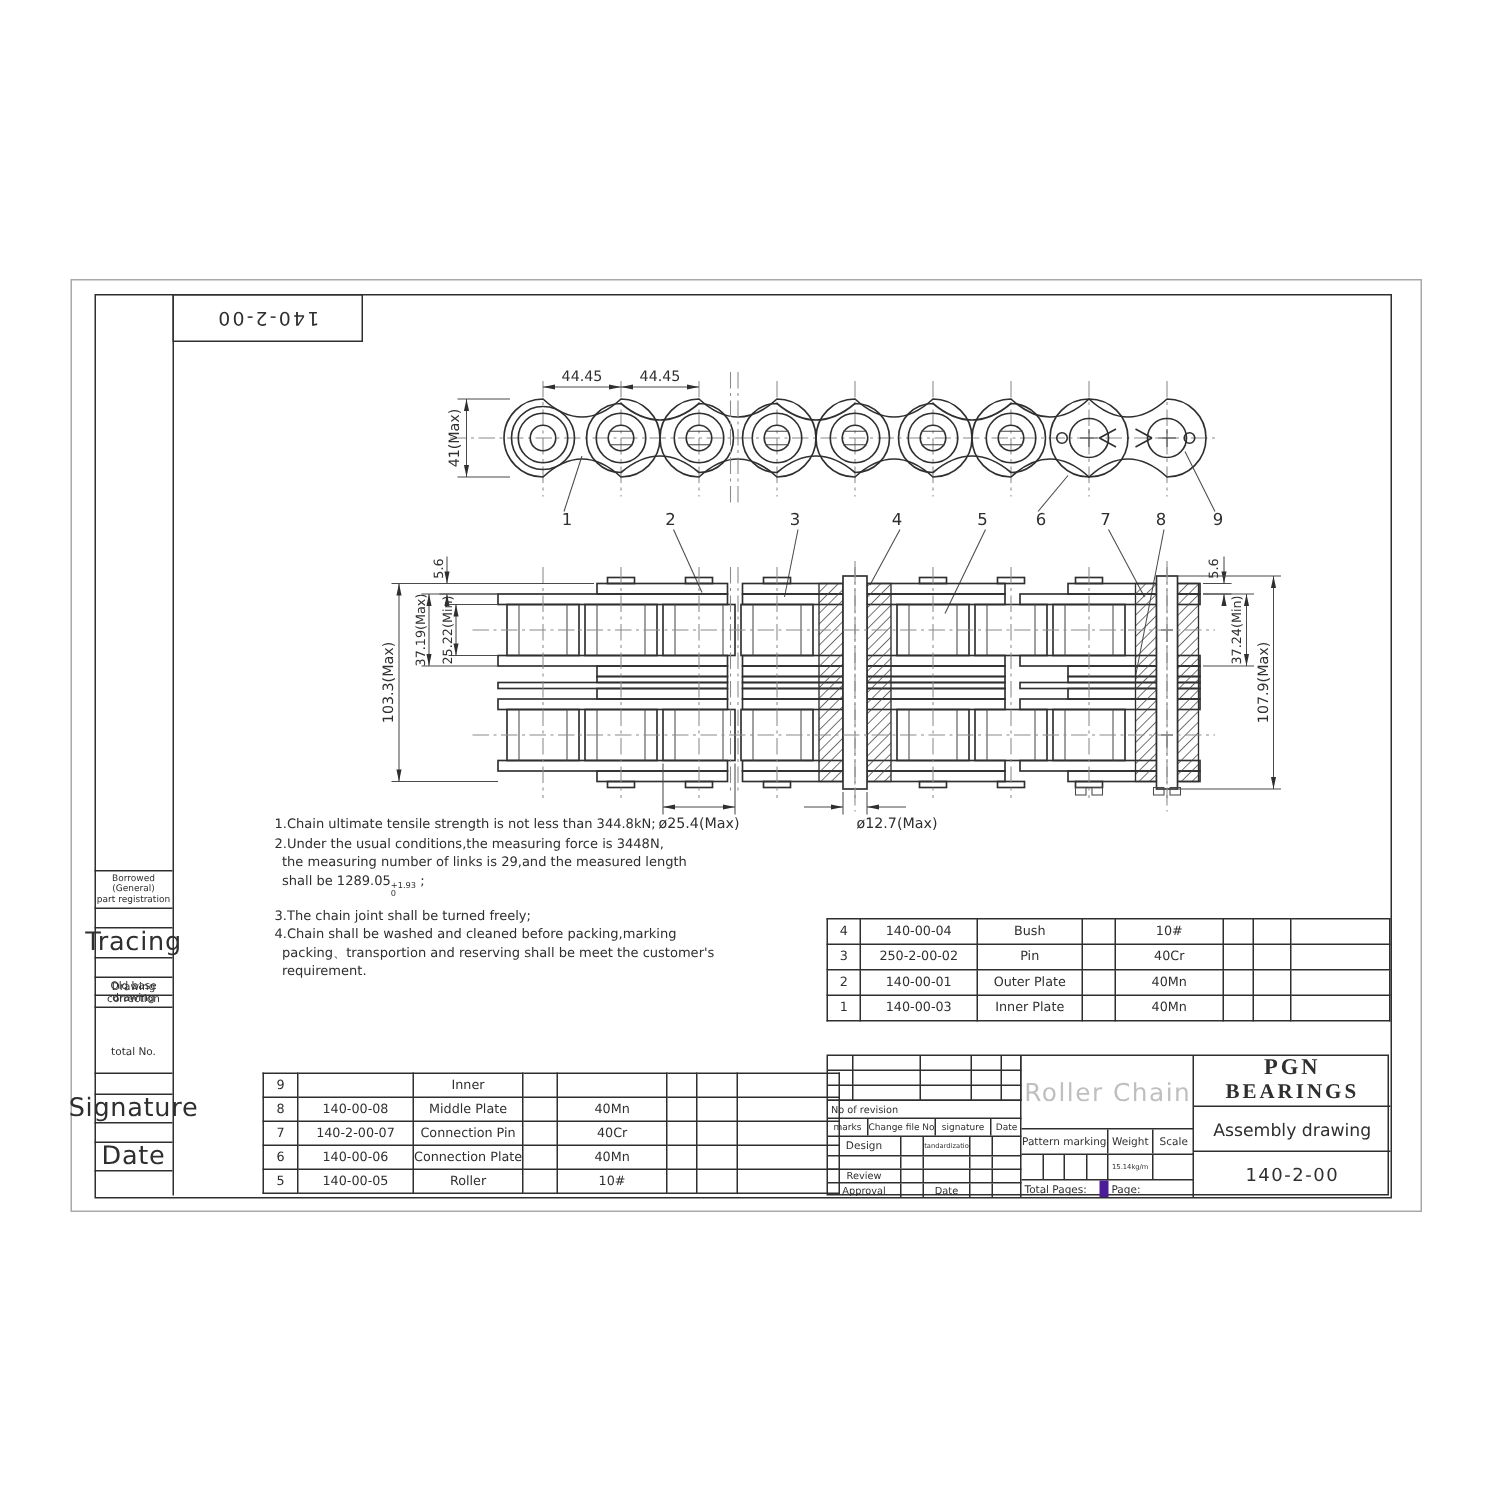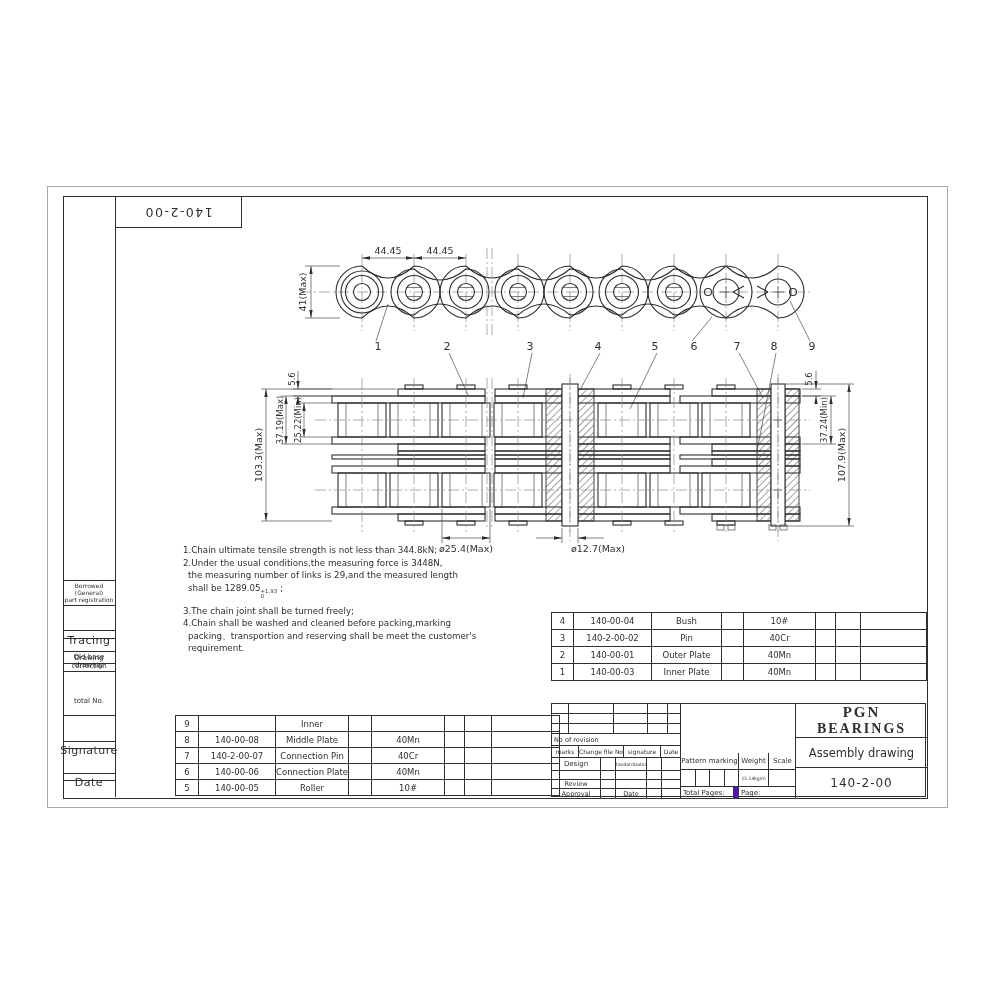--- a/index.html
+++ b/index.html
@@ -6,21 +6,21 @@
   body{width:1000px;height:1000px;position:relative;font-family:"DejaVu Sans",sans-serif;color:#2f2f2f;}
   .abs{position:absolute;}
   
   .frame-outer{left:47px;top:186px;width:899px;height:620px;border:1px solid #a8a8a8;}
   .frame-main{left:63px;top:196px;width:863px;height:601px;border:1.5px solid #2f2f2f;}
   .code-box{left:115px;top:196px;width:125px;height:30px;border:1px solid #2f2f2f;display:flex;align-items:center;justify-content:center;}
   .code-box span{display:inline-block;transform:rotate(180deg);font-size:12.5px;letter-spacing:1.5px;}
   
   .lstrip{left:63px;top:196px;width:52px;height:601px;border-right:1px solid #2f2f2f;}
   .lrow{position:absolute;left:0;width:52px;border-top:1px solid #2f2f2f;display:flex;flex-direction:column;align-items:center;justify-content:center;text-align:center;line-height:1.15;}
-  .f6{font-size:6px;} .f7{font-size:7px;} .f11{font-size:11px;letter-spacing:0.5px;margin-top:12px;}
+  .f6{font-size:6px;} .f7{font-size:7px;} .f11{font-size:17px;letter-spacing:0.5px;}
   
   .tech{left:183px;top:544px;width:305px;}
   .tech-title{font-size:15px;letter-spacing:0.4px;margin-left:32px;margin-bottom:8px;}
   .tline{font-size:8.7px;line-height:12.5px;white-space:nowrap;}
   .ind{padding-left:5px;}
   .gap{margin-top:5px;}
   .supsub{display:inline-flex;flex-direction:column;font-size:5.5px;line-height:5.5px;vertical-align:-2px;}
   
   .bom{position:absolute;border-collapse:collapse;table-layout:fixed;}
   .bom td{border:1px solid #2f2f2f;font-size:8.5px;text-align:center;padding:0;height:16px;overflow:hidden;white-space:nowrap;}
@@ -410,21 +410,21 @@
         <td>140-00-04</td>
         <td>Bush</td>
         <td></td>
         <td>10#</td>
         <td></td>
         <td></td>
         <td></td>
   </tr>
   <tr>
     <td>3</td>
-        <td>140-2-00-02</td>
+        <td>250-2-00-02</td>
         <td>Pin</td>
         <td></td>
         <td>40Cr</td>
         <td></td>
         <td></td>
         <td></td>
   </tr>
   <tr>
     <td>2</td>
         <td>140-00-01</td>
@@ -564,20 +564,21 @@
       <div class="drow" style="height:9px;">
         <div class="c1" style="font-size:6.5px;">Approval</div>
         <div class="c2"></div>
         <div class="c3" style="font-size:6.5px;">Date</div>
         <div class="c4"></div>
           <div class="c5"></div>
       </div>
     </div>
   </div>
   <div class="tb-mid">
+    <div class="namebox">Roller Chain</div>
     <div class="pmrow">
       <div style="width:58px;font-size:7px;">Pattern marking</div>
       <div style="width:30px;font-size:7px;">Weight</div>
       <div style="flex:1;font-size:7px;">Scale</div>
     </div>
     <div class="valrow">
       <div style="width:14.5px;"></div>
         <div style="width:14.5px;"></div>
         <div style="width:14.5px;"></div>
         <div style="width:14.5px;"></div>

